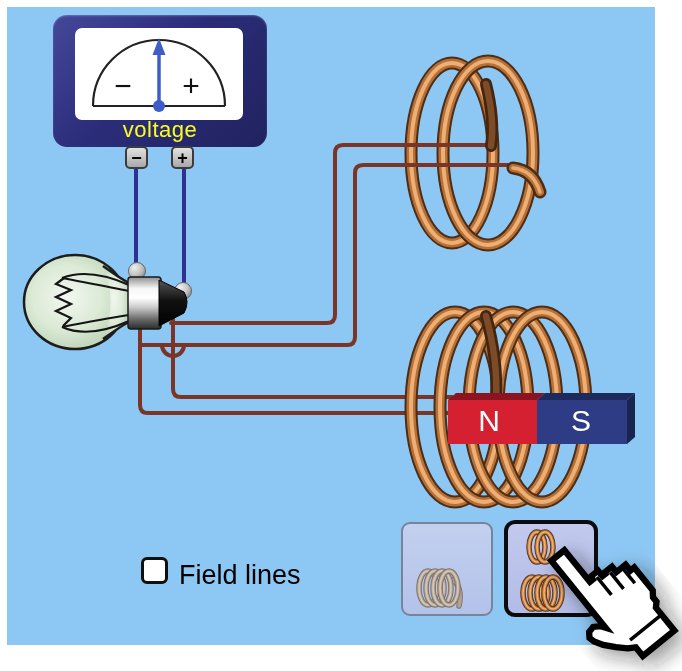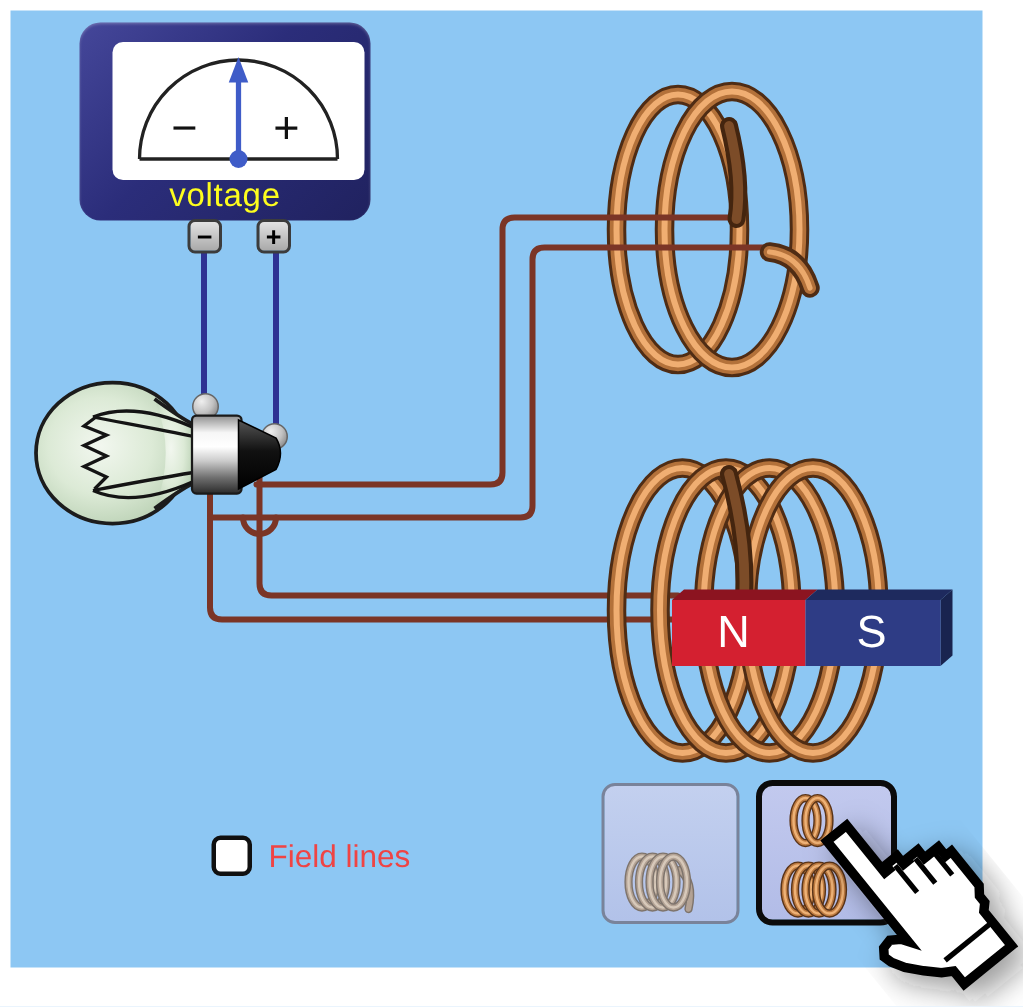--- a/index.html
+++ b/index.html
@@ -7,21 +7,21 @@
     position:relative;width:682px;height:671px;overflow:hidden;
     background:#ffffff;font-family:"Liberation Sans",sans-serif;
   }
   .play-area{
     position:absolute;left:7px;top:7px;width:648px;height:638px;
     background:#8dc7f3;
   }
   #circuit{position:absolute;left:0;top:0;z-index:2;}
   
   .voltmeter{
-    position:absolute;left:53px;top:15px;width:194px;height:132px;
+    position:absolute;left:53px;top:15px;width:214px;height:132px;
     background:linear-gradient(135deg,#45479a 0%,#2b2d7a 45%,#20225f 100%);
     border-radius:14px;z-index:3;box-shadow:inset 0 1px 2px rgba(255,255,255,.25);
   }
   .vm-display{
     position:absolute;left:22px;top:13px;width:168px;height:92px;
     background:#ffffff;border-radius:7px;overflow:hidden;
   }
   .vm-sign{
     position:absolute;top:58px;width:40px;text-align:center;
     font-size:30px;color:#111;line-height:0;
@@ -37,21 +37,21 @@
     display:flex;align-items:center;justify-content:center;
     font-size:18px;font-weight:700;color:#000;line-height:1;
   }
   
   .checkbox{
     position:absolute;left:141px;top:557px;width:27px;height:27px;
     background:#ffffff;border:3px solid #101010;border-radius:6px;
     box-sizing:border-box;z-index:3;
   }
   .checkbox-label{
-    position:absolute;left:179px;top:560px;font-size:21px;color:#ef4444;z-index:3;
+    position:absolute;left:179px;top:560px;font-size:27px;color:#000000;z-index:3;
   }
   
   .coil-btn{position:absolute;box-sizing:border-box;z-index:3;}
   .coil-btn.one{
     left:401px;top:522px;width:92px;height:94px;
     background:linear-gradient(180deg,#c3d0ef,#b2c2e9);
     border:2px solid #79839a;border-radius:9px;
   }
   .coil-btn.two{
     left:504px;top:520px;width:94px;height:97px;

